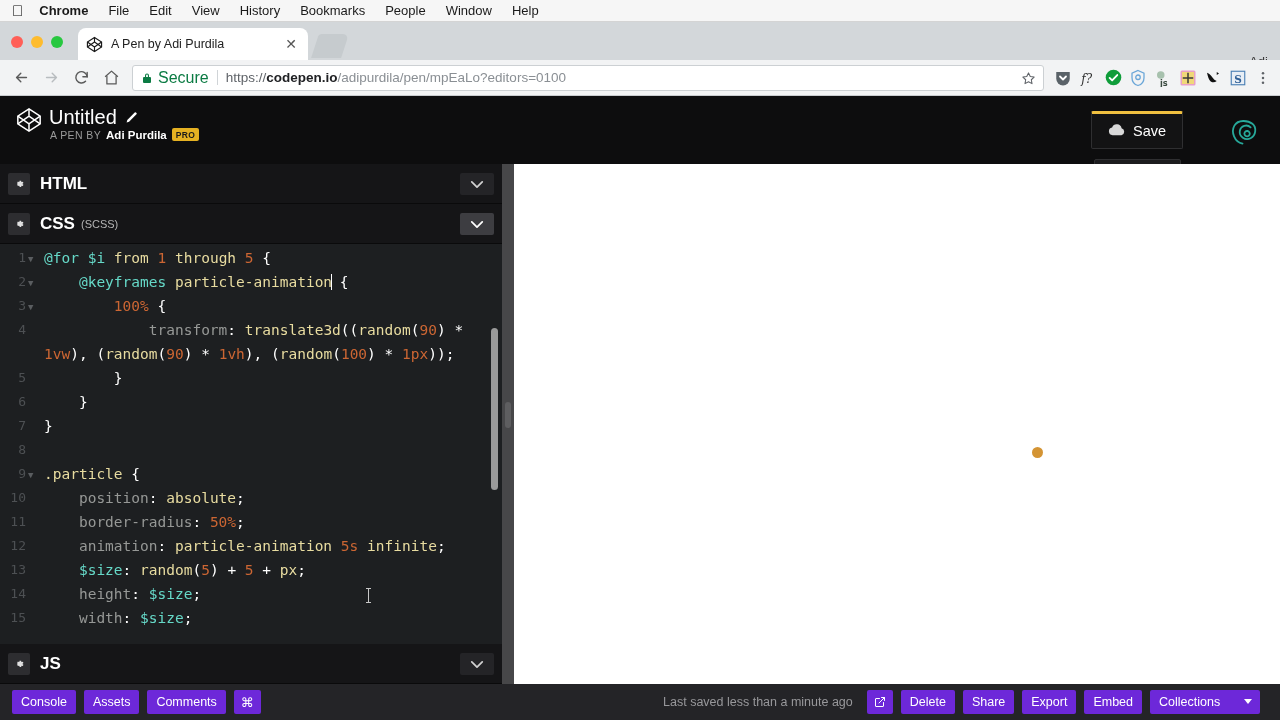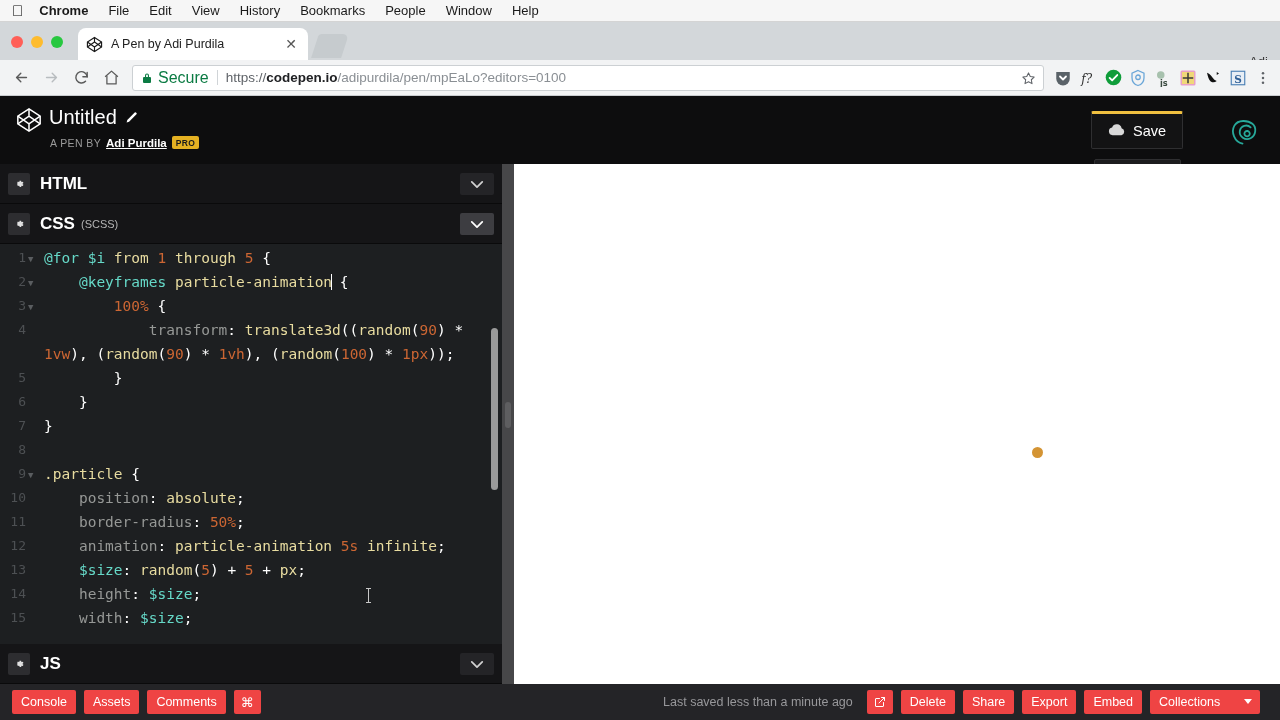--- a/index.html
+++ b/index.html
@@ -115,26 +115,26 @@
     background: #0d0d0e;
   }
   .cp-logo { position: absolute; left: 16px; top: 107px; }
   .pen-title {
     position: absolute; left: 49px; top: 106px;
     font-size: 20px; color: #fff; font-weight: normal;
     display: flex; align-items: center; gap: 8px;
   }
   .pencil-ico { display: inline-flex; }
   .pen-byline {
-    position: absolute; left: 50px; top: 136px;
+    position: absolute; left: 50px; top: 128px;
     font-size: 10.5px; color: #9b9b9b;
     letter-spacing: 0.4px;
     display: flex; align-items: center; gap: 5px;
   }
-  .pen-byline .author { color: #fff; font-weight: bold; font-size: 11.5px; letter-spacing: 0; text-decoration: underline; }
+  .pen-byline .author { color: #fff; font-weight: bold; font-size: 11.5px; letter-spacing: 0; }
   .pro-badge {
     background: #e5b122; color: #1a1a1a;
     font-size: 8.5px; font-weight: bold;
     padding: 1.5px 4px; border-radius: 2px;
     letter-spacing: 0.3px;
   }
 
   .hdr-actions {
     position: absolute; right: 70px; top: 111px;
     display: flex; align-items: center; gap: 10px; flex-direction: column;
@@ -277,21 +277,21 @@
   .footer {
     position: absolute; bottom: 0; left: 0;
     width: 1280px; height: 36px;
     background: #242427;
     display: flex; align-items: center;
     padding: 0 12px;
   }
   .fbtn {
     height: 24px;
     padding: 0 9px;
-    background: #ef4444;
+    background: #6d28d9;
     border-radius: 2px;
     color: #fff; font-size: 12.5px;
     display: flex; align-items: center;
     margin-right: 8px;
     white-space: nowrap;
   }
   .fbtn.icon-only { padding: 0 7px; font-size: 13px; }
   .saved-note {
     color: #98989b; font-size: 12.5px;
     margin-right: 14px; white-space: nowrap;

